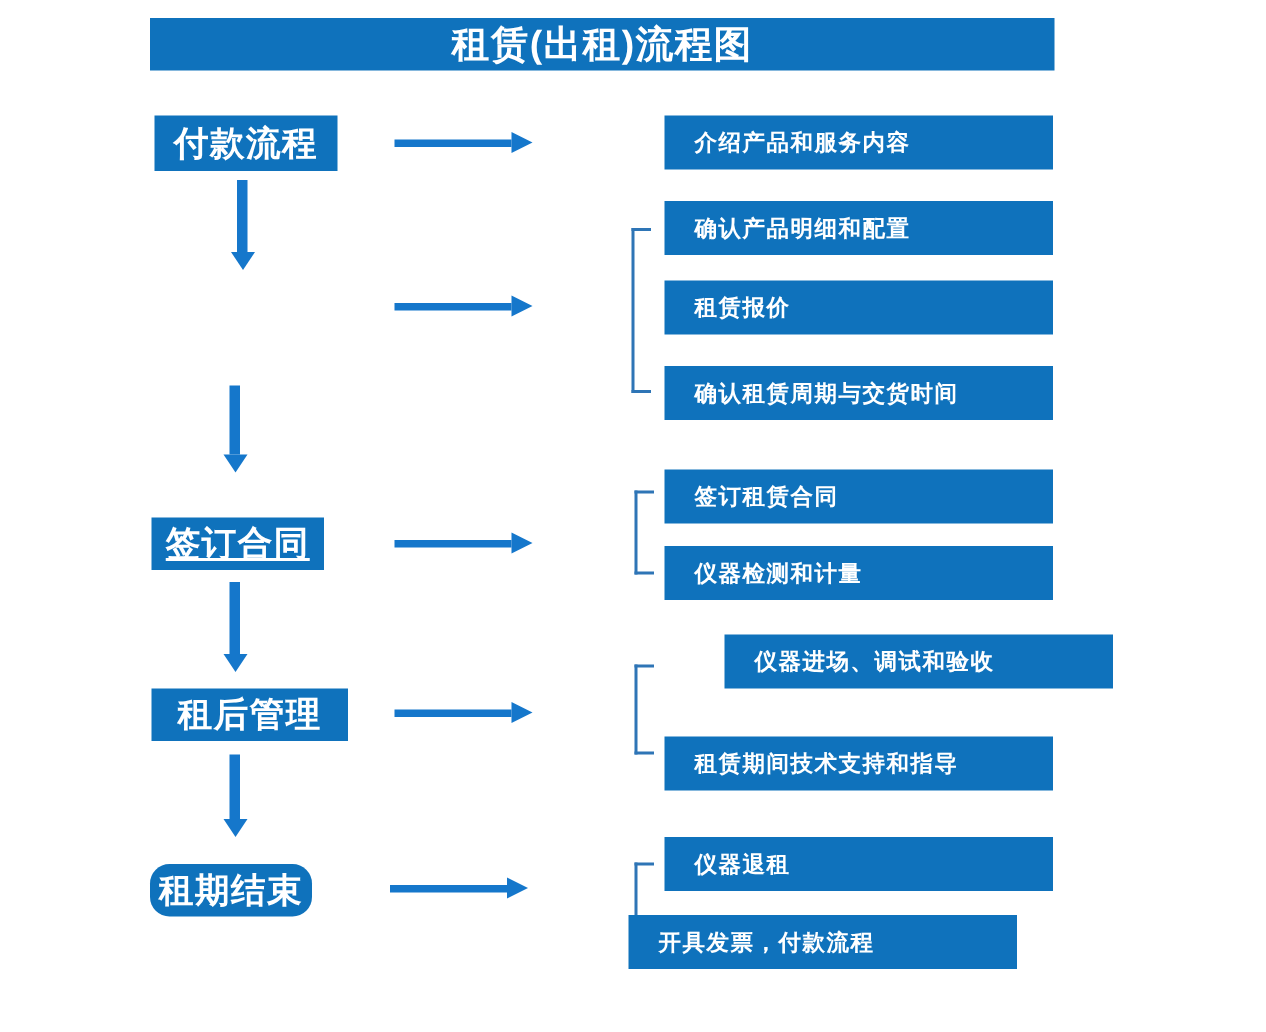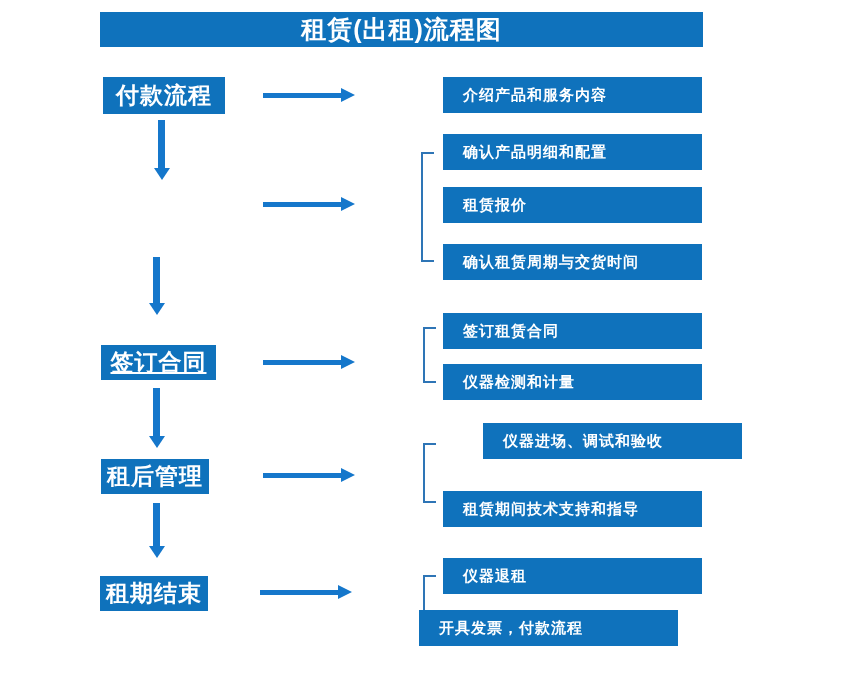--- a/index.html
+++ b/index.html
@@ -79,22 +79,22 @@
 </style>
 </head>
 <body>
 
 <div class="canvas">
 
   <div class="box title-bar" style="left:100px; top:12px; width:603px; height:35px;">租赁(出租)流程图</div>
 
   <div class="box step" style="left:103px; top:77px; width:122px; height:37px;">付款流程</div>
   <div class="box step" style="left:101px; top:345px; width:115px; height:35px;text-decoration:underline;">签订合同</div>
-  <div class="box step" style="left:101px; top:459px; width:108px; height:35px;">租后管理</div>
-  <div class="box step" style="left:100px; top:576px; width:108px; height:35px;">租期结束</div>
+  <div class="box step" style="left:101px; top:459px; width:131px; height:35px;">租后管理</div>
+  <div class="box step" style="left:100px; top:576px; width:108px; height:35px;border-radius:13px;">租期结束</div>
 
   <div class="v-arrow" style="left:158px; top:120px; height:48px;"></div>
   <div class="v-arrow" style="left:153px; top:257px; height:46px;"></div>
   <div class="v-arrow" style="left:153px; top:388px; height:48px;"></div>
   <div class="v-arrow" style="left:153px; top:503px; height:43px;"></div>
 
   <div class="h-arrow" style="left:263px; top:93px; width:78px;"></div>
   <div class="h-arrow" style="left:263px; top:202px; width:78px;"></div>
   <div class="h-arrow" style="left:263px; top:360px; width:78px;"></div>
   <div class="h-arrow" style="left:263px; top:473px; width:78px;"></div>

